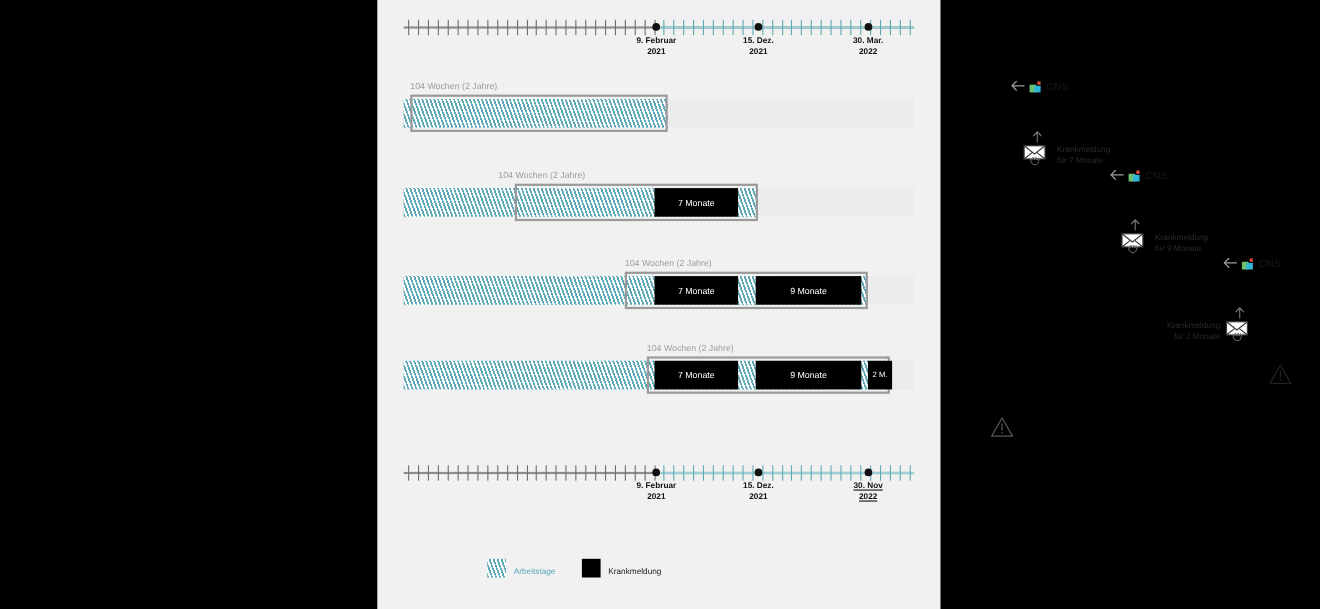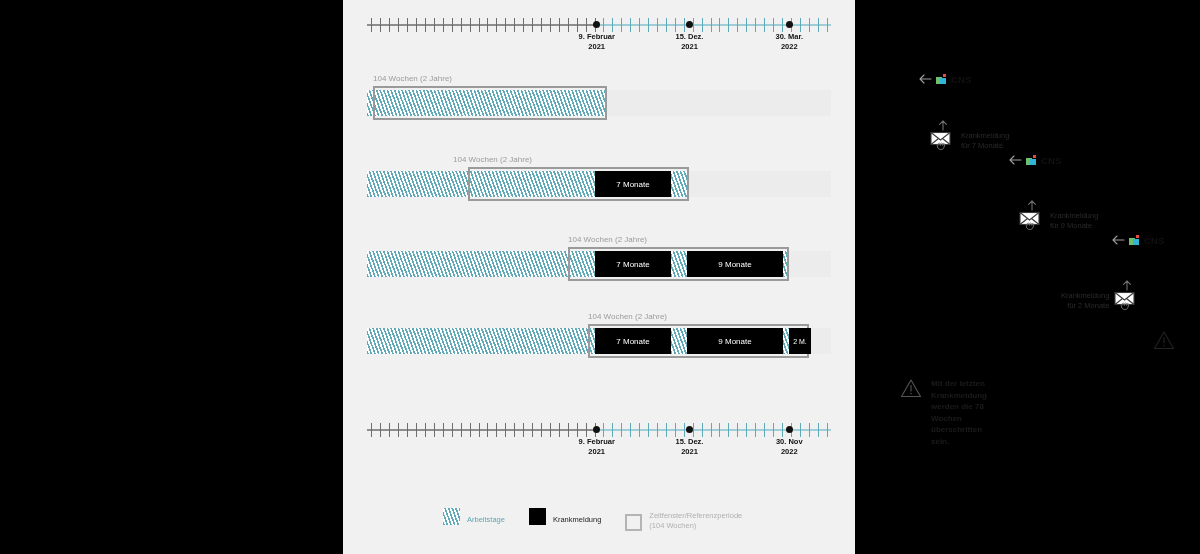--- a/index.html
+++ b/index.html
@@ -271,21 +271,20 @@
     </div>
 
     <div class="warn" style="left:557px;top:378px;">
       <span>
         <svg width="22" height="20" viewBox="0 0 22 20">
           <path d="M11 2 L20.5 18.5 H1.5 Z" fill="none" stroke="#555" stroke-width="1.1" stroke-linejoin="round"></path>
           <path d="M11 7.5 V13" stroke="#555" stroke-width="1.1" stroke-linecap="round"></path>
           <circle cx="11" cy="15.4" r="0.75" fill="#555"></circle>
         </svg>
       </span>
-      <span class="wtext"><span>Mit der letzten Krankmeldung werden die 78 Wochen</span><br><span>überschritten sein.</span></span>
     </div>
 
     <div class="timeline" id="tl-bot" style="top:415px;">
       <div class="tl-line"></div>
       <div class="tl-line teal" id="tl-bot-teal" style="left: 253.68px; width: 234.32px;"></div>
       <div class="ticks" id="tl-bot-ticks">
           <div class="tick" style="left: 4.46154px;"></div>
           <div class="tick" style="left: 13.3846px;"></div>
           <div class="tick" style="left: 22.3077px;"></div>
           <div class="tick" style="left: 31.2308px;"></div>
@@ -337,34 +336,29 @@
           <div class="tick teal" style="left: 441.692px;"></div>
           <div class="tick teal" style="left: 450.615px;"></div>
           <div class="tick teal" style="left: 459.538px;"></div>
         </div>
       <div id="tl-bot-marks">
           <div class="dot" style="left: 253.68px;"></div>
           <div class="dlabel" style="left: 253.68px;"><span>9. Februar</span><br><span>2021</span></div>
           <div class="dot" style="left: 346.48px;"></div>
           <div class="dlabel" style="left: 346.48px;"><span>15. Dez.</span><br><span>2021</span></div>
           <div class="dot" style="left: 446.24px;"></div>
-          <div class="dlabel" style="left: 446.24px;"><span>30. Nov</span><br><span>2022</span></div>
+          <div class="dlabel" style="left: 446.24px; text-decoration: underline;"><span>30. Nov</span><br><span>2022</span></div>
         </div>
     </div>
 
     <div class="legend" style="left:100px;top:508px;">
       <div class="lg">
         <span class="swatch-h"></span>
         <span class="lt teal">Arbeitstage</span>
       </div>
       <div class="lg">
         <span class="swatch-k"></span>
         <span class="lt dark">Krankmeldung</span>
       </div>
-      <div class="lg">
-        <span class="swatch-w"></span>
-        <span class="lt gray">Zeitfenster/Referenzperiode
-(104 Wochen)</span>
-      </div>
     </div>
 
   </div>
 </div>
 
 </body></html>

